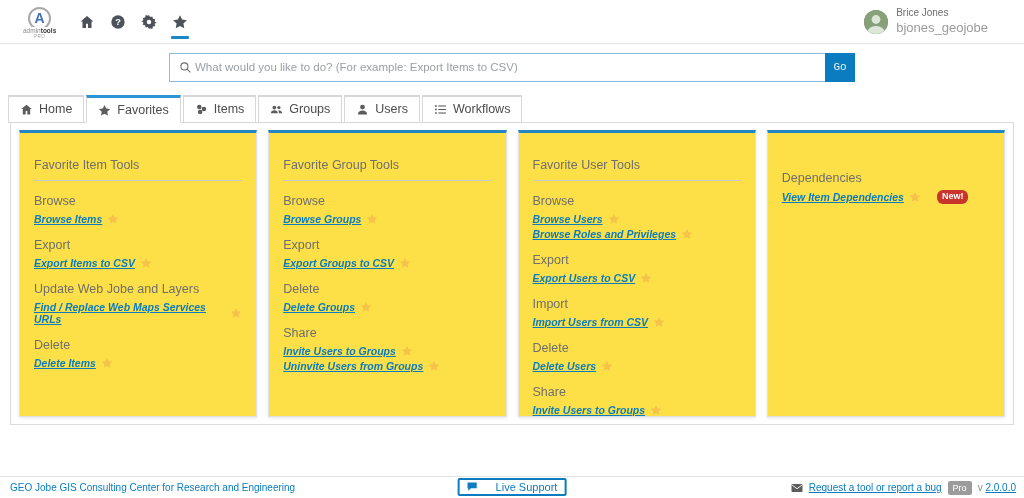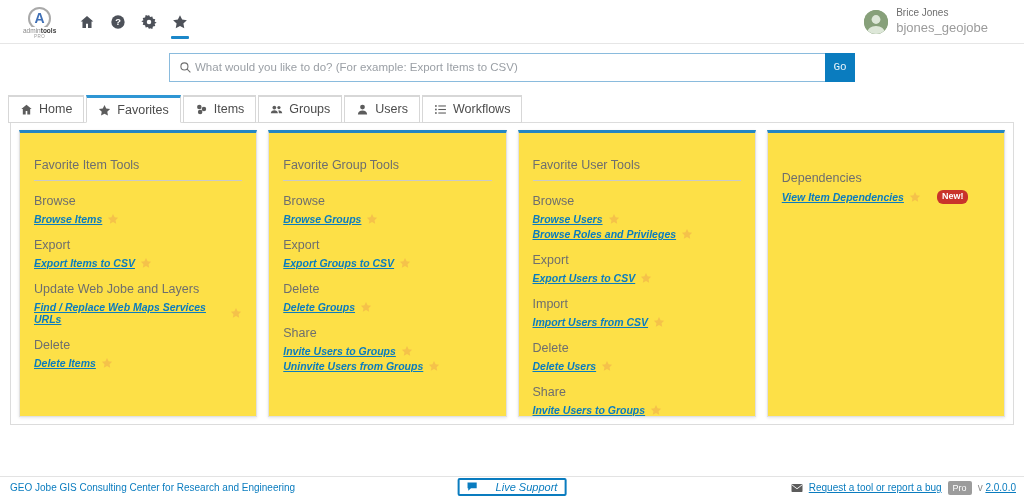--- a/index.html
+++ b/index.html
@@ -92,21 +92,20 @@
     border-top:1px solid #e3e3e3; display:flex; align-items:center;
     font-size:10px; background:#fff; padding:0 8px 0 10px;
   }
   .footer-left { color:#0a7cbf; cursor:pointer; text-decoration:none; }
   .live-btn {
     position:absolute; left:50%; transform:translateX(-50%); top:0; bottom:2px; margin:auto;
     height:18px; display:flex; align-items:center; gap:18px;
     border:2px solid #0a7cbf; background:#fff; color:#0a7cbf;
     font-size:11px; padding:0 7px; border-radius:2px; cursor:pointer;
     font-family:"Liberation Sans", sans-serif;
-    font-style:italic;
   }
   .live-btn svg { width:11px; height:11px; fill:#0a7cbf; }
   .footer-right { margin-left:auto; display:flex; align-items:center; gap:6px; }
   .footer-right .env svg { width:12px; height:10px; display:block; }
   .req-link { color:#0a7cbf; text-decoration:underline; cursor:pointer; }
   .pro-badge { background:#9c9c9c; color:#fff; font-size:9px; padding:2px 5px; border-radius:2px; }
   .ver { color:#8b8b8b; }
   .ver a { color:#0a7cbf; text-decoration:underline; cursor:pointer; }
 </style>
 </head>

